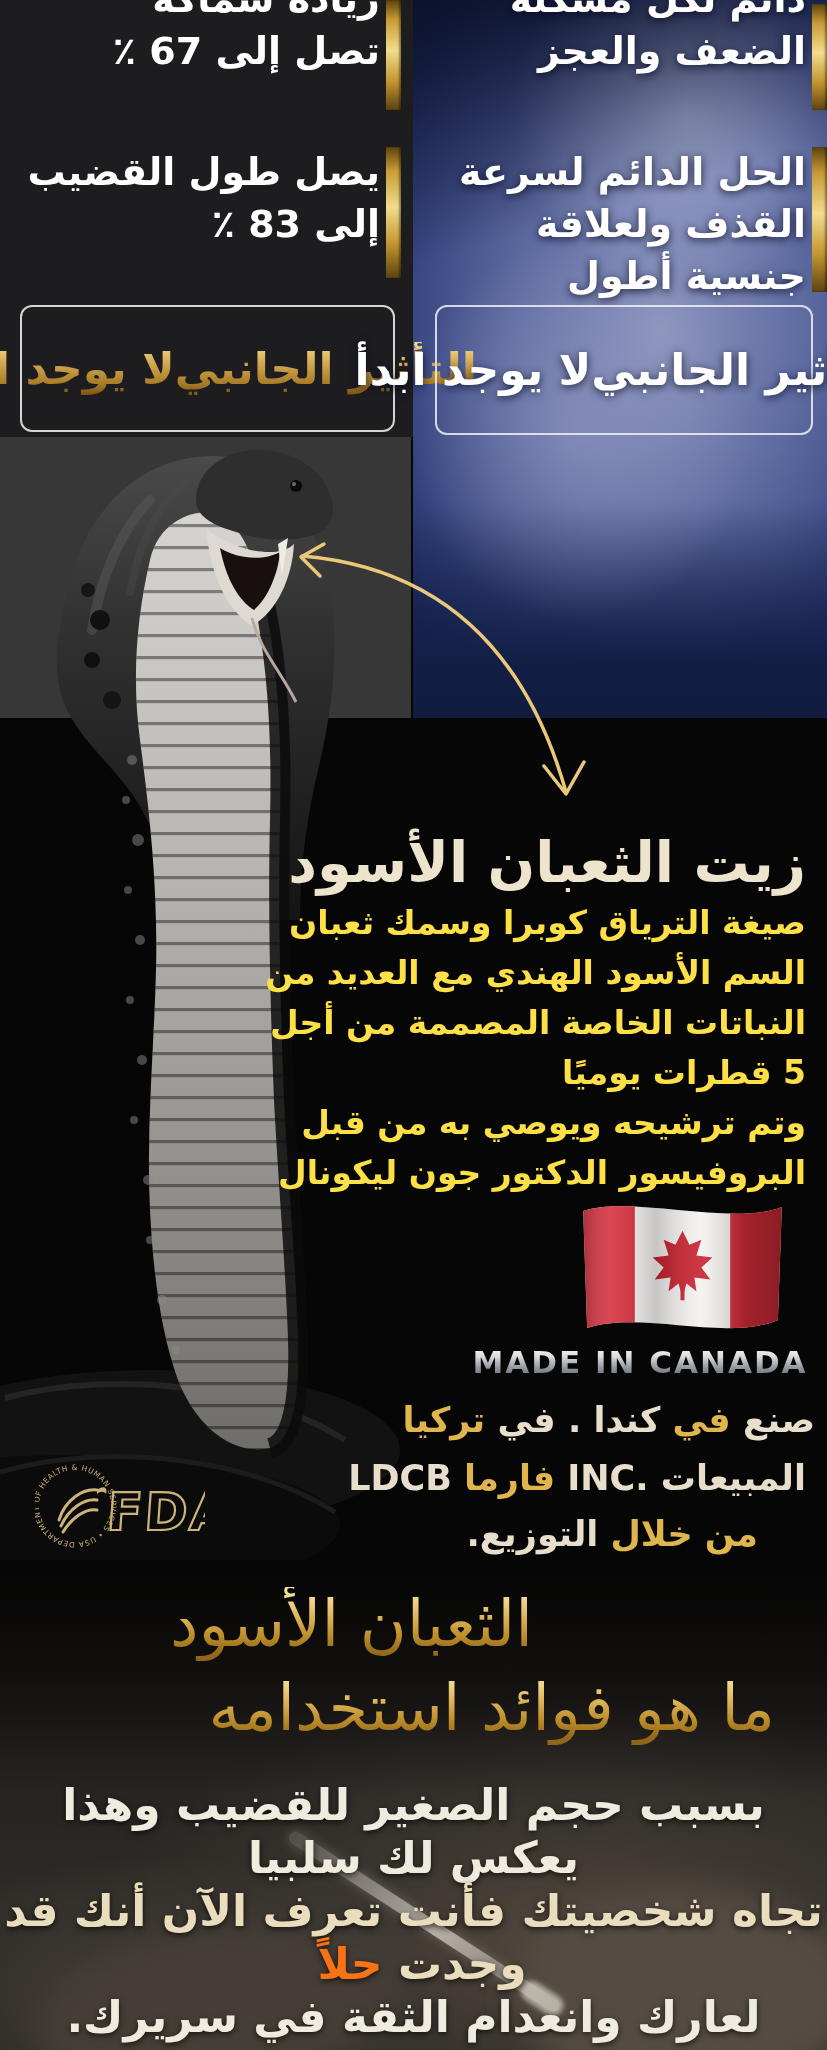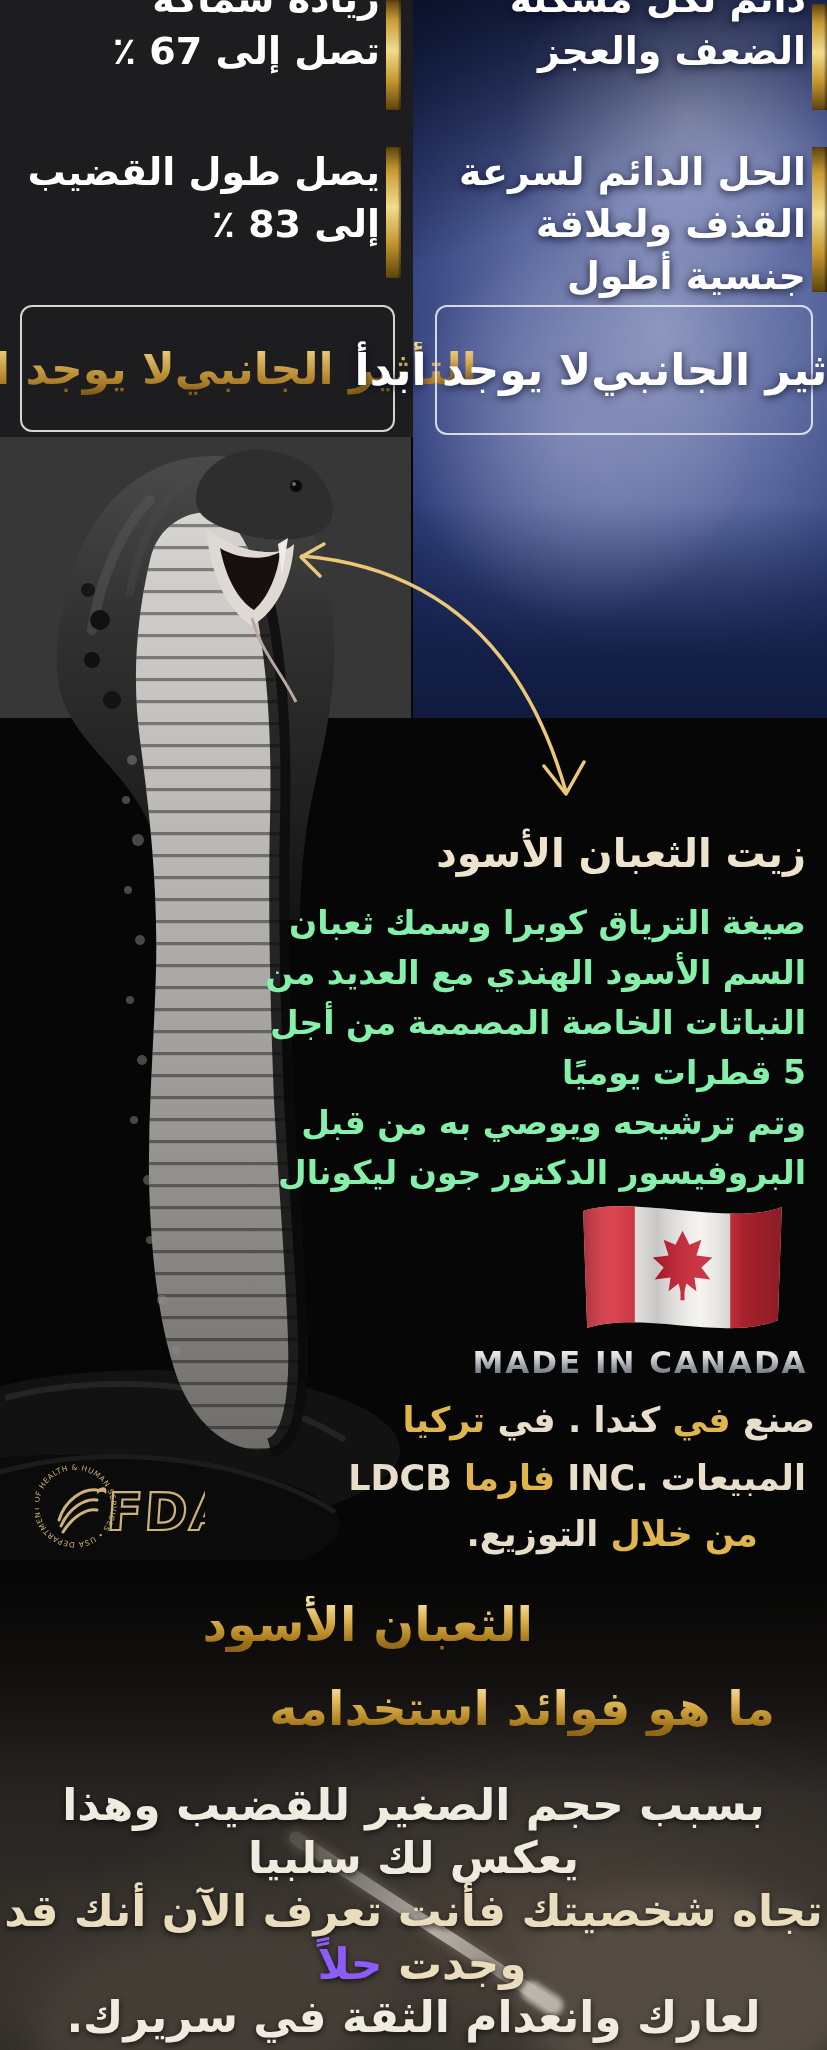--- a/index.html
+++ b/index.html
@@ -32,22 +32,22 @@
         direction:rtl;font-weight:700;font-size:44px;line-height:1.22;white-space:nowrap;}
   .sbox.left{left:20px;top:305px;width:371px;height:123px;border:2px solid #d6d4d0;}
   .sbox.right{left:435px;top:305px;width:374px;height:126px;border:2px solid rgba(240,240,245,.85);color:#fff;text-shadow:0 2px 8px rgba(8,12,35,.8);}
   .goldtext{background:linear-gradient(180deg,#f2d88d 5%,#d3a952 40%,#a97c28 78%,#7a5517 100%);
             -webkit-background-clip:text;background-clip:text;color:transparent;}
   .goldmetal{background:linear-gradient(180deg,#f7e6ab 0%,#edd084 22%,#d8ae4f 45%,#b98a28 68%,#9a6f1c 85%,#8a621a 100%);
             -webkit-background-clip:text;background-clip:text;color:transparent;}
   .silvertext{background:linear-gradient(180deg,#ffffff 0%,#d9dcdf 35%,#9aa0a6 62%,#70767c 85%,#5d6267 100%);
             -webkit-background-clip:text;background-clip:text;color:transparent;}
   
-  .prod-title{position:absolute;right:21px;top:830px;direction:rtl;font-weight:700;font-size:40px;color:#eee4cd;white-space:nowrap;}
-  .prod-desc{position:absolute;right:21px;top:898px;direction:rtl;text-align:right;font-weight:700;font-size:33px;line-height:50px;color:#86efac;}
+  .prod-title{position:absolute;right:21px;top:830px;direction:rtl;font-weight:700;font-size:56px;color:#eee4cd;white-space:nowrap;}
+  .prod-desc{position:absolute;right:21px;top:898px;direction:rtl;text-align:right;font-weight:700;font-size:33px;line-height:50px;color:#fde047;}
   
   .flag{position:absolute;left:573px;top:1193px;width:219px;height:149px;}
   .madein{position:absolute;left:455px;top:1344px;width:370px;text-align:center;font-weight:800;font-size:31px;letter-spacing:2px;white-space:nowrap;}
   .origin-line{position:absolute;font-weight:700;font-size:35px;white-space:nowrap;color:#e8decc;margin-top:8px;}
   .origin-line.o1{right:12px;top:1392px;direction:rtl;}
   .origin-line.o2{right:21px;top:1450px;direction:ltr;}
   .origin-line.o3{right:69px;top:1506px;direction:rtl;}
   .w-gold{color:#dfb54e;}
   
   .bottom{position:absolute;left:0;top:1560px;width:827px;height:490px;
@@ -56,26 +56,26 @@
       radial-gradient(60% 50% at 70% 78%, #55493f 0%, #3b3630 45%, rgba(59,54,48,0) 100%),
       radial-gradient(55% 45% at 20% 92%, #4a443c 0%, rgba(74,68,60,0) 70%),
       linear-gradient(180deg,#181512 0%,#262220 40%,#2e2a26 70%,#201d1a 100%);overflow:hidden;}
   .hand{position:absolute;border-radius:50%;filter:blur(16px);}
   .hand.h1{left:40px;top:370px;width:360px;height:160px;background:#453e37;transform:rotate(-10deg);}
   .hand.h2{left:520px;top:330px;width:340px;height:210px;background:#544c43;}
   .pipette{position:absolute;left:290px;top:268px;width:320px;height:13px;border-radius:7px;
     background:linear-gradient(90deg, rgba(200,195,185,.2), rgba(228,223,212,.7) 55%, rgba(190,185,175,.35));
     transform:rotate(33deg);transform-origin:left center;box-shadow:0 0 12px rgba(220,215,200,.25);}
   .pipette .bulb{position:absolute;right:-4px;top:-4px;width:46px;height:21px;border-radius:10px;background:rgba(232,227,215,.55);filter:blur(2px);}
-  .bhead{position:absolute;direction:rtl;font-weight:700;font-size:48px;line-height:84px;white-space:nowrap;}
+  .bhead{position:absolute;direction:rtl;font-weight:400;font-size:64px;line-height:84px;white-space:nowrap;}
   .bhead.b1{right:294px;top:1582px;}
   .bhead.b2{right:52px;top:1666px;}
   .bpara{position:absolute;left:0;top:1778px;width:827px;direction:rtl;text-align:center;font-weight:700;font-size:44px;line-height:53px;color:#f0ebdf;text-shadow:0 2px 6px rgba(0,0,0,.7);}
   .bpara .warm{color:#e9ddbd;}
-  .bpara .hgold{color:#8b5cf6;margin-left:17px;}
+  .bpara .hgold{color:#f97316;margin-left:17px;}
   
   .arrow-svg{position:absolute;left:0;top:0;}
   .cobra-svg{position:absolute;left:0;top:440px;}
   .fda-svg{position:absolute;left:35px;top:1456px;}
 </style>
 </head>
 <body>
 
 <div class="canvas">
 

